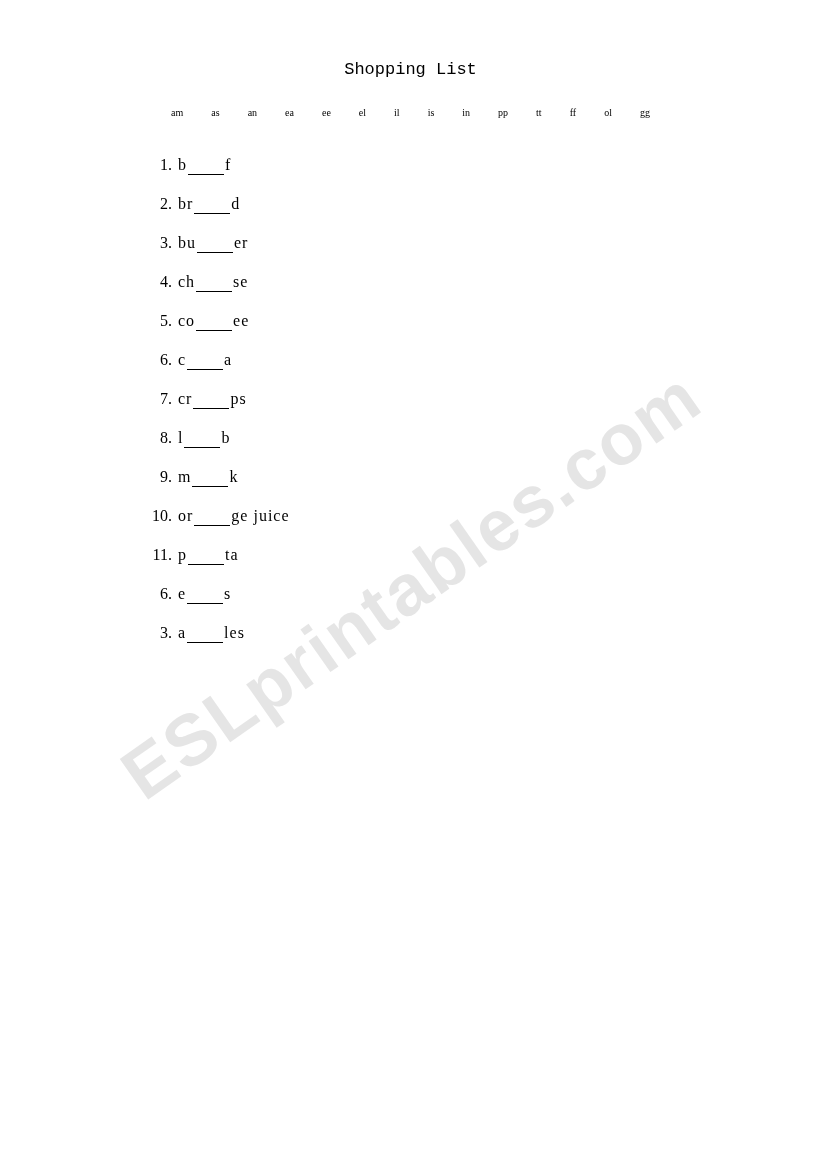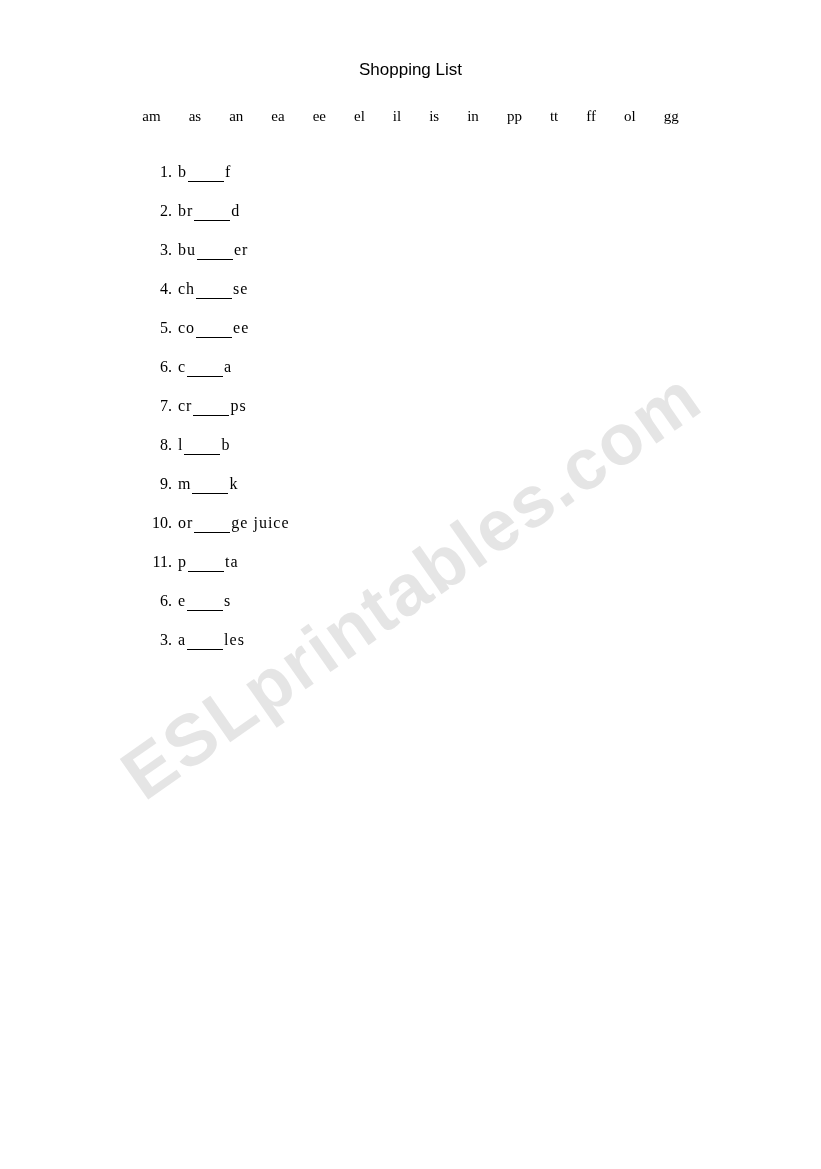--- a/index.html
+++ b/index.html
@@ -44,28 +44,28 @@
     .content {
       position: relative;
       z-index: 1;
     }
 
     .title {
       text-align: center;
       font-size: 17px;
       font-weight: normal;
       margin-bottom: 28px;
-      font-family: Liberation Sans, sans-serif;
+      font-family: Liberation Mono, monospace;
     }
 
     .word-bank {
       display: flex;
       justify-content: center;
       gap: 28px;
-      font-size: 15px;
+      font-size: 10px;
       margin-bottom: 38px;
       flex-wrap: wrap;
       padding: 0 20px;
     }
 
     .word-bank span {
       display: inline-block;
     }
 
     .items-list {

